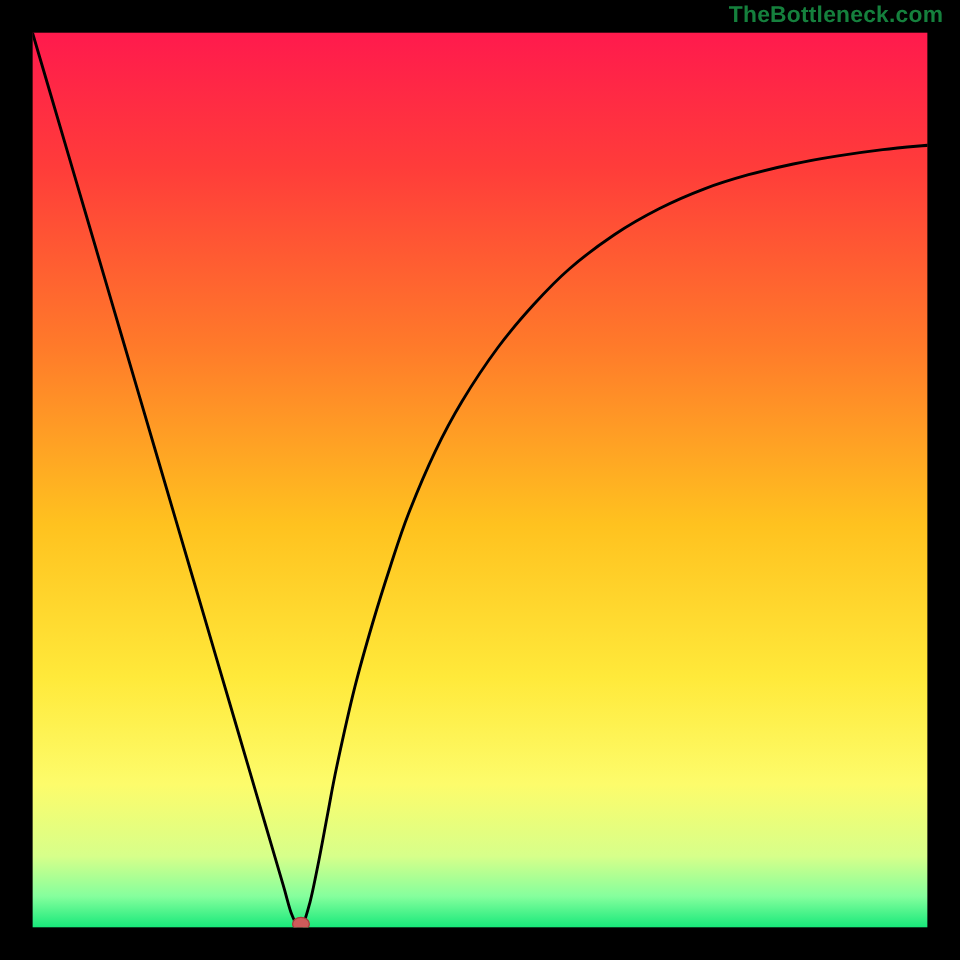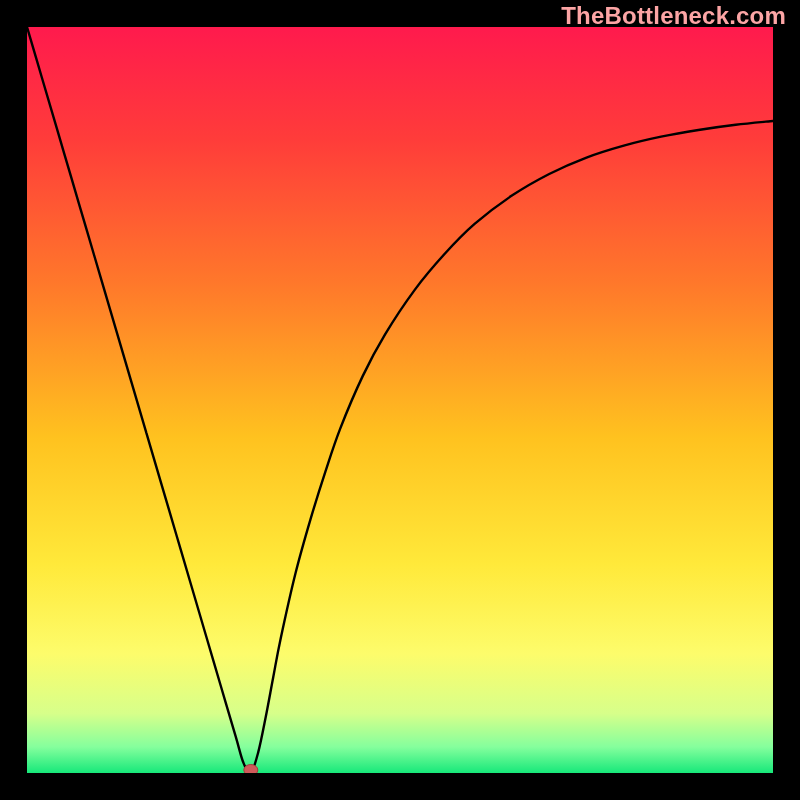--- a/index.html
+++ b/index.html
@@ -14,22 +14,22 @@
   .frame {
     position: relative;
     width: 800px;
     height: 800px;
     background: #000;
   }
   .watermark {
     position: absolute;
     top: 2px;
     right: 14px;
-    color: #fca5a5;
-    font-size: 24px;
+    color: #15803d;
+    font-size: 19px;
     font-weight: 600;
     letter-spacing: 0.2px;
     user-select: none;
   }
   .plot {
     position: absolute;
     left: 27px;
     top: 27px;
     width: 746px;
     height: 746px;

